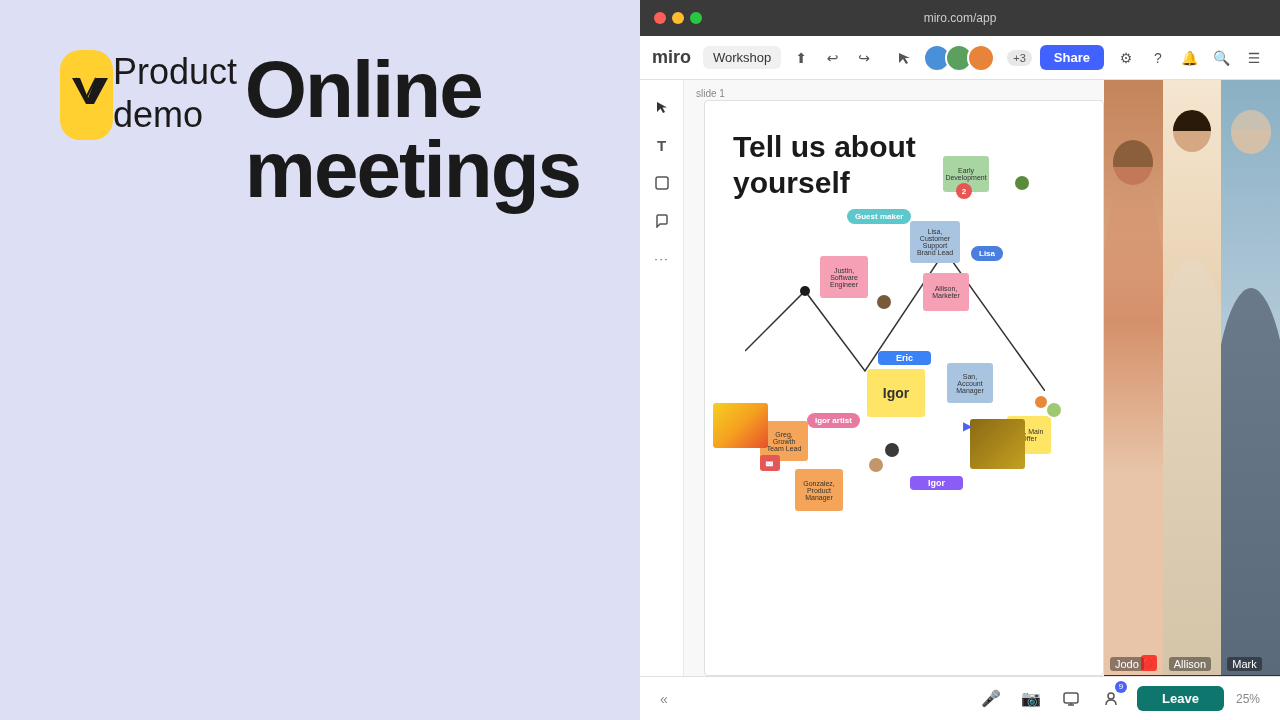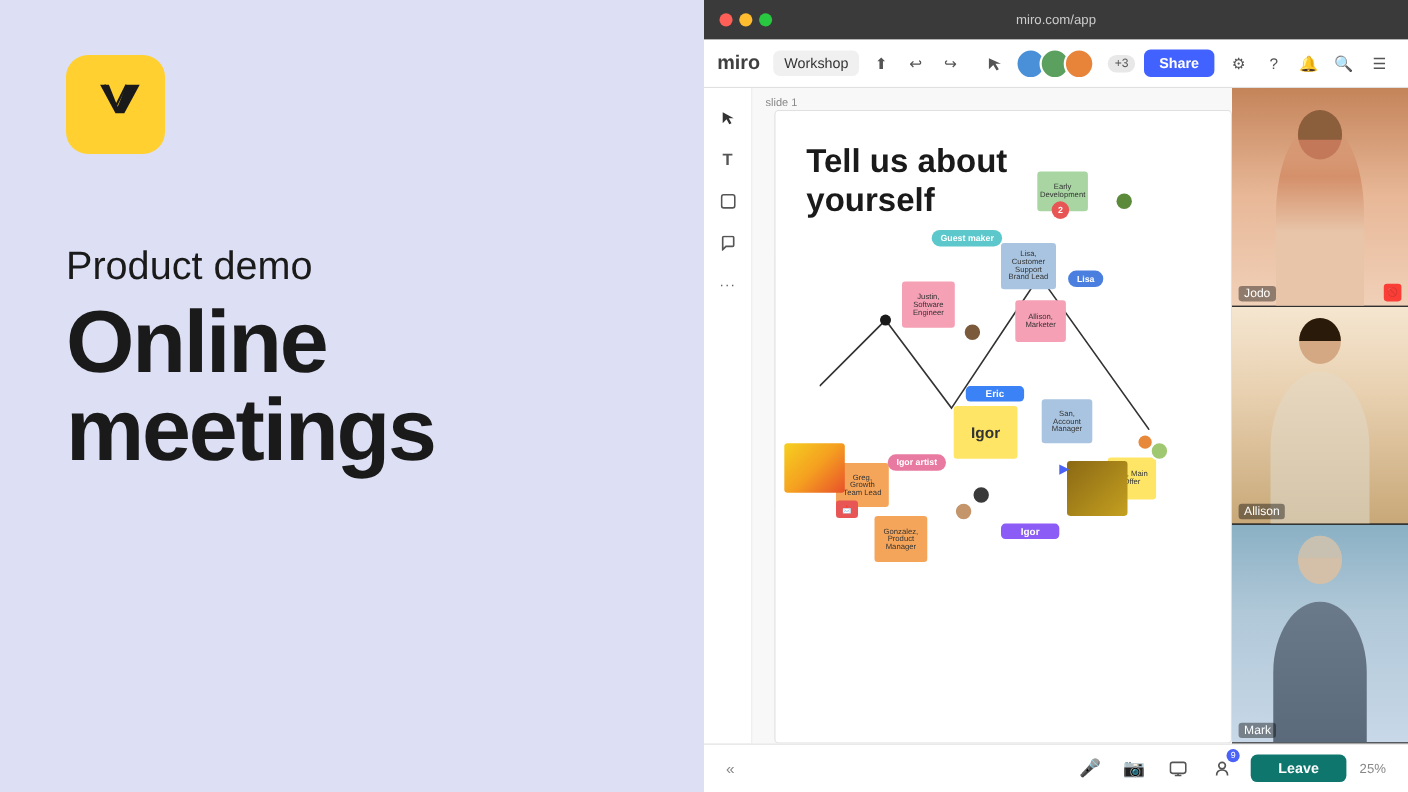--- a/index.html
+++ b/index.html
@@ -11,21 +11,21 @@
       background: #dde0f5;
       display: flex;
     }
 
     
     .left-panel {
       width: 640px;
       height: 720px;
       background: #dde0f5;
       display: flex;
-      flex-direction: column;
+      flex-direction: row;
       padding: 50px 60px;
       flex-shrink: 0;
     }
 
     .miro-logo-container {
       width: 90px;
       height: 90px;
       background: #FFD02F;
       border-radius: 20px;
       display: flex;
@@ -307,24 +307,24 @@
       align-items: center;
       justify-content: center;
       border-radius: 6px;
       cursor: pointer;
       color: #555;
       font-size: 16px;
     }
 
     
     .video-panels {
-      width: 160px;
+      width: 176px;
       background: #1a1a1a;
       display: flex;
-      flex-direction: column;
+      flex-direction: row;
       flex-shrink: 0;
       overflow: hidden;
     }
 
     .video-panel {
       flex: 1;
       position: relative;
       border-bottom: 1px solid #333;
       overflow: hidden;
       background: #2a2a2a;

